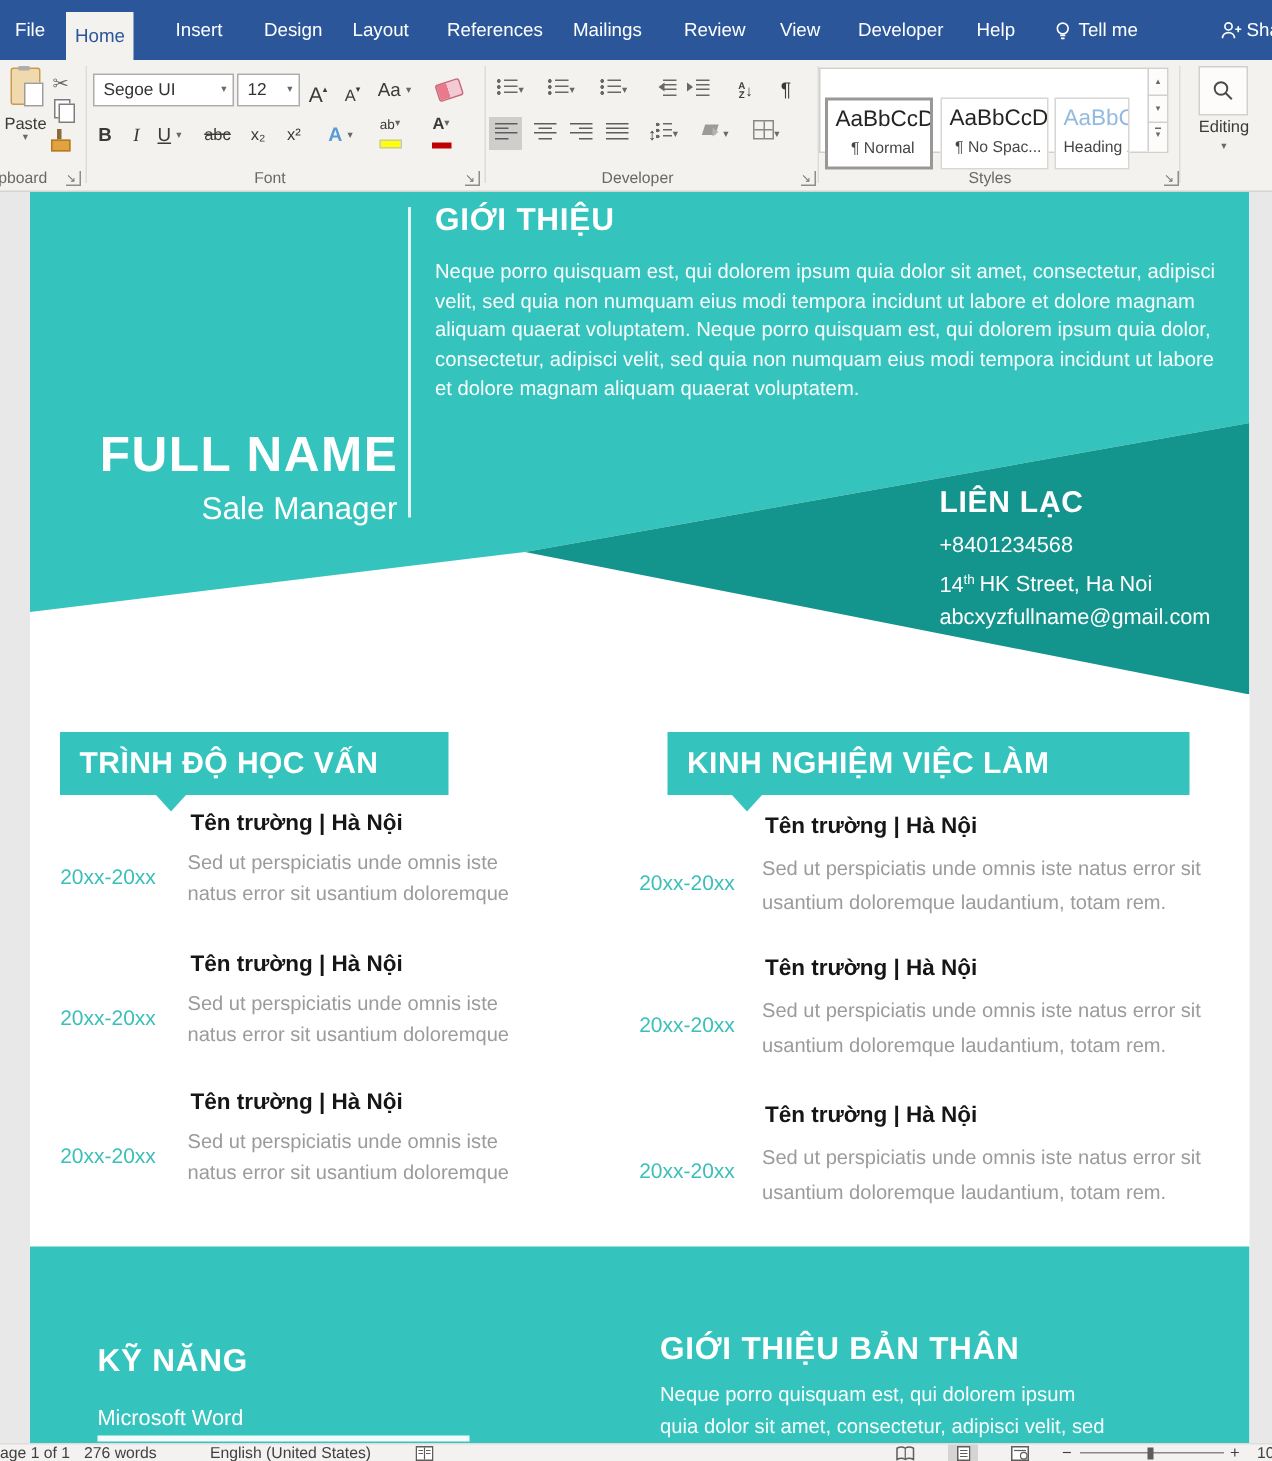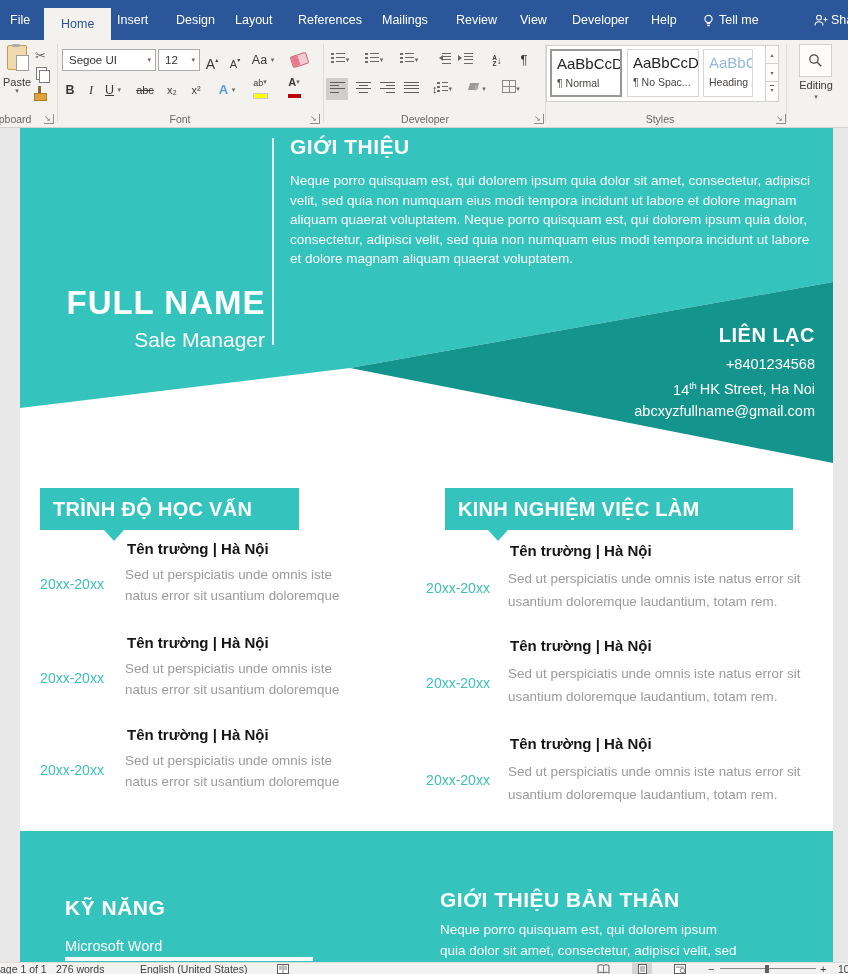--- a/index.html
+++ b/index.html
@@ -3,21 +3,21 @@
 <meta charset="utf-8">
 <style>
   html,body{margin:0;padding:0;background:#cfcfcf;}
   #app{position:relative;width:848px;height:974px;overflow:hidden;background:#e8e8e8;
        font-family:"Liberation Sans",sans-serif;-webkit-font-smoothing:antialiased;}
   .abs{position:absolute;}
   
   #tabbar{position:absolute;left:0;top:0;width:848px;height:40px;background:#2b579a;}
   .tab{position:absolute;top:0;height:40px;line-height:41px;color:#fff;font-size:12.5px;cursor:default;}
   .tab-active{position:absolute;top:8px;height:32px;line-height:32px;background:#f4f2ef;color:#2b579a;
-              padding:0 17px;font-size:12.5px;}
+              padding:0 6px;font-size:12.5px;}
   
   #ribbon{position:absolute;left:0;top:40px;width:848px;height:88px;background:#f4f2ef;border-bottom:1px solid #d5d3d1;box-sizing:border-box;}
   .rsep{position:absolute;top:4px;height:78px;width:1px;background:#deDCda;background:#dedcda;}
   .glabel{position:absolute;top:73px;font-size:10.5px;color:#6a6866;text-align:center;}
   .launch{position:absolute;top:74px;width:9px;height:9px;font-size:8px;line-height:9px;color:#7a7876;
           border-right:1px solid #8f8d8b;border-bottom:1px solid #8f8d8b;text-align:left;}
   .rb{position:absolute;color:#3b3a39;font-size:12.5px;text-align:center;line-height:22px;height:22px;}
   .car{font-size:7px;color:#6a6866;vertical-align:2px;}
   .combo{position:absolute;top:9px;height:20px;background:#fff;border:1px solid #aeacaa;font-size:11.5px;
          color:#333;line-height:20px;padding-left:6px;box-sizing:content-box;}
@@ -57,21 +57,21 @@
   .ic-bord{display:inline-block;width:12px;height:11px;border:1px solid #8a8886;background-repeat:no-repeat;
     background-image:linear-gradient(#8a8886 0 0),linear-gradient(#8a8886 0 0);
     background-size:1px 100%,100% 1px;background-position:50% 0,0 50%;}
   .ic-shade{display:inline-block;width:14px;height:12px;position:relative;}
   .ic-shade::before{content:"";position:absolute;left:1px;top:2px;width:9px;height:7px;background:#9d9b99;transform:skewX(-18deg);}
   .ic-shade::after{content:"";position:absolute;right:0;top:4px;border:3px solid transparent;border-left:4px solid #b5b3b1;}
   .minibar{display:inline-block;width:13px;height:4px;margin-top:1px;}
   .sortwrap{display:inline-flex;flex-direction:column;font-size:6.5px;line-height:6px;font-weight:bold;color:#3b3a39;vertical-align:middle;}
   
   #stygal{position:absolute;left:546px;top:5px;width:233px;height:57px;background:#fff;border:1px solid #d2d0ce;box-sizing:border-box;}
-  .stycard{position:absolute;top:3px;height:48px;width:72px;background:#fff;border:1px solid #d8d6d4;box-sizing:border-box;overflow:hidden;}
+  .stycard{position:absolute;top:19px;height:48px;width:72px;background:#fff;border:1px solid #d8d6d4;box-sizing:border-box;overflow:hidden;text-align:center;}
   .stycard.sel{border:2px solid #9a9896;}
   .stp{font-size:15px;color:#252423;line-height:26px;padding-left:5px;white-space:nowrap;}
   .stl{font-size:10.5px;color:#484644;padding-left:5px;white-space:nowrap;}
   .stybtn{position:absolute;right:0;width:13px;border-left:1px solid #d2d0ce;border-bottom:1px solid #d2d0ce;
           font-size:6px;color:#6a6866;text-align:center;box-sizing:border-box;background:#fdfcfb;}
   
   #page{position:absolute;left:20px;top:128px;width:813px;height:834px;background:#fff;overflow:hidden;}
   .teal{background:#35c4bd;}
   .hdr-light{position:absolute;left:0;top:0;width:813px;height:335px;background:#35c4bd;
              clip-path:polygon(0 0,813px 0,813px 154px,330px 240px,0 280px);}
@@ -233,21 +233,21 @@
     <div class="hdr-light"></div>
     <div class="hdr-dark"></div>
 
     <div class="abs doc-h1" style="left:270px;top:7px">GIỚI THIỆU</div>
     <div class="abs" style="left:270px;top:43px;width:524px;font-size:13.5px;line-height:19.6px;color:rgba(255,255,255,.96)">Neque porro quisquam est, qui dolorem ipsum quia dolor sit amet, consectetur, adipisci velit, sed quia non numquam eius modi tempora incidunt ut labore et dolore magnam aliquam quaerat voluptatem. Neque porro quisquam est, qui dolorem ipsum quia dolor, consectetur, adipisci velit, sed quia non numquam eius modi tempora incidunt ut labore et dolore magnam aliquam quaerat voluptatem.</div>
     <div class="abs" style="left:252px;top:10px;width:2px;height:207px;background:rgba(255,255,255,.85)"></div>
 
     <div class="abs wh" style="left:36px;top:156px;width:220px;text-align:center;font-size:33px;font-weight:bold;letter-spacing:1px">FULL NAME</div>
     <div class="abs wh" style="left:25px;top:200px;width:220px;text-align:right;font-size:21px">Sale Manager</div>
 
-    <div class="abs wh" style="right:18px;top:196px;text-align:right">
+    <div class="abs wh" style="right:26px;top:196px;text-align:left">
       <div style="font-size:20px;font-weight:bold;letter-spacing:.5px;margin-bottom:7px">LIÊN LẠC</div>
       <div style="font-size:14.5px;line-height:21.5px">+8401234568</div>
       <div style="font-size:14.5px;line-height:21.5px"><span>14</span><sup style="font-size:9px">th</sup><span style="margin-left:3px">HK Street, Ha Noi</span></div>
       <div style="font-size:14.5px;line-height:21.5px">abcxyzfullname@gmail.com</div>
     </div>
 
     <div class="banner" style="left:20px;width:259px">TRÌNH ĐỘ HỌC VẤN</div>
     <div class="tail" style="left:84px"></div>
     <div class="banner" style="left:425px;width:348px">KINH NGHIỆM VIỆC LÀM</div>
     <div class="tail" style="left:468px"></div>

